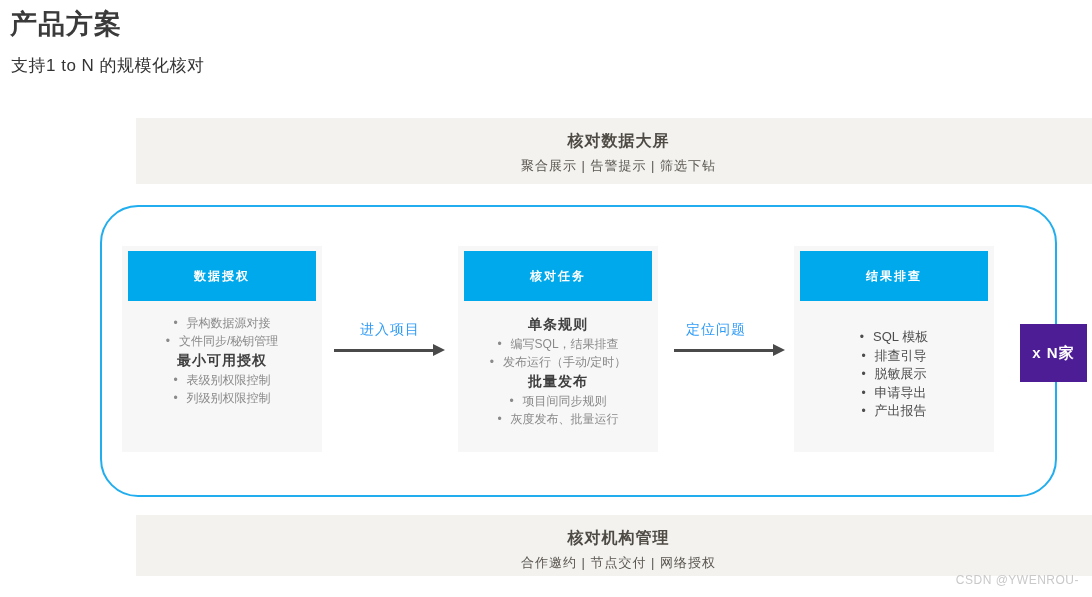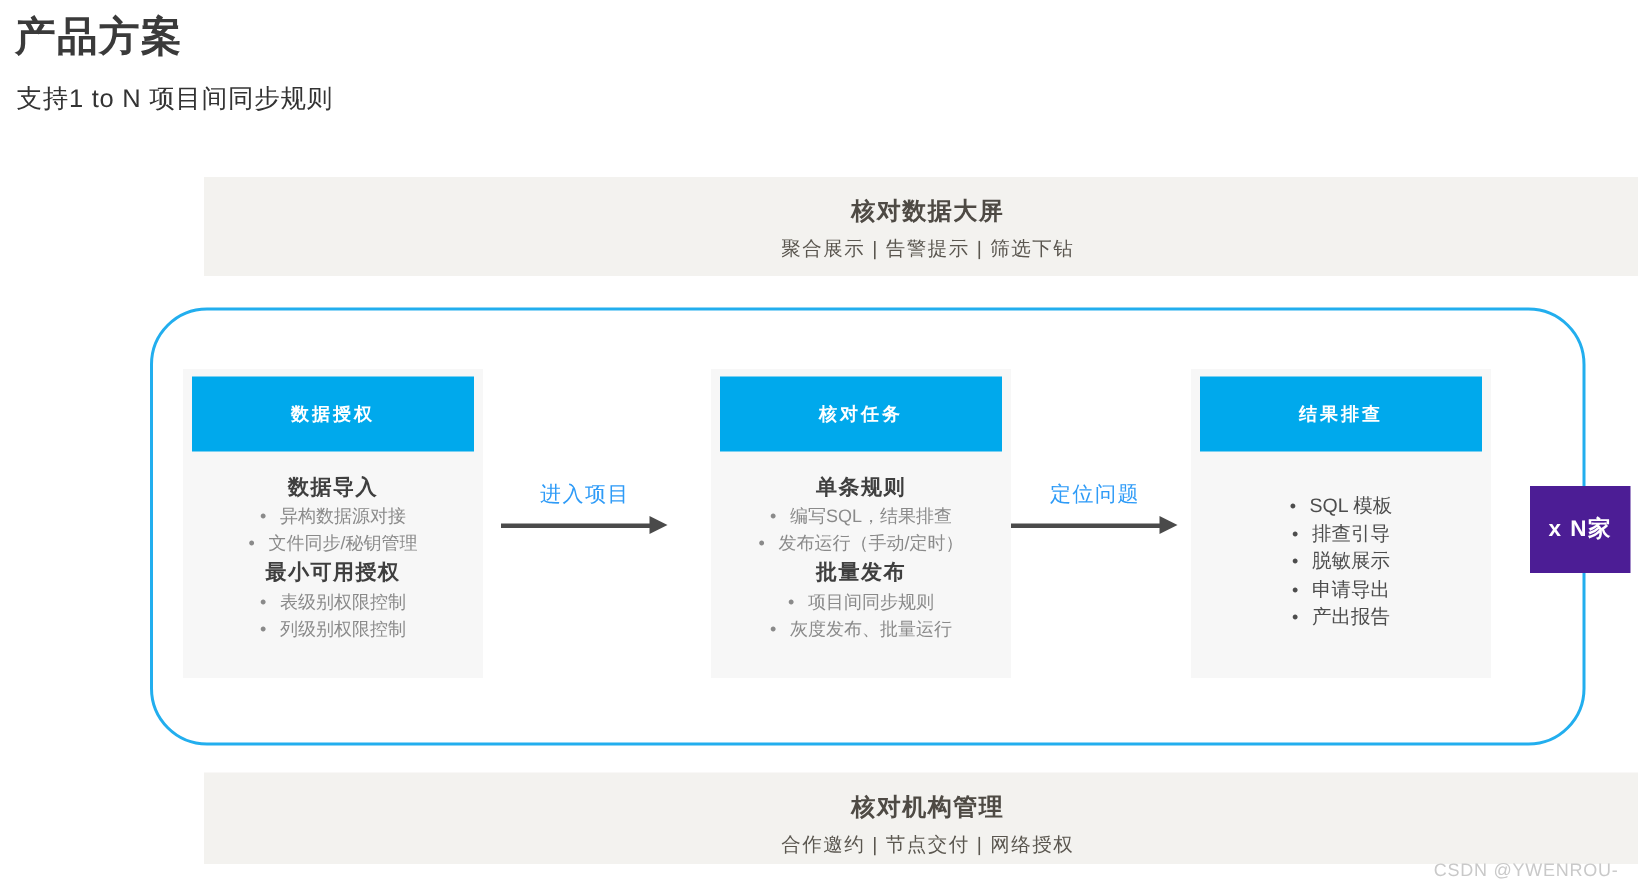--- a/index.html
+++ b/index.html
@@ -30,21 +30,21 @@
   }
   .flow-frame{
     position:absolute;left:100px;top:205px;width:953px;height:288px;
     border:2.5px solid #22aeee;border-radius:38px;background:transparent;
   }
   .stage-card{
     position:absolute;top:246px;width:200px;height:206px;
     background:#f7f7f7;
   }
   .stage-card.s0{left:122px;}
-  .stage-card.s1{left:474px;}
+  .stage-card.s1{left:458px;}
   .stage-card.s2{left:794px;}
   .stage-header{
     margin:5px 6px 0 6px;height:50px;line-height:50px;
     background:#00a9ec;color:#ffffff;text-align:center;
     font-size:12px;font-weight:bold;letter-spacing:2px;
   }
   .card-body{padding-top:13px;text-align:center;}
   .card-body.loose{padding-top:27px;}
   .section-heading{
     font-size:14px;font-weight:bold;color:#3f3f3f;line-height:21px;letter-spacing:1px;
@@ -57,21 +57,21 @@
   .bullet-line .dot{
     font-size:12px;margin-right:9px;color:#8a8a8a;
   }
   .card-body.loose .bullet-line{font-size:13px;color:#4d4d4d;line-height:18.5px;}
   .card-body.loose .bullet-line .dot{color:#4d4d4d;}
   .arrow-label{
     position:absolute;top:321px;width:136px;text-align:center;
     font-size:14px;color:#2e9bf7;letter-spacing:1px;
   }
   .arrow-label.a0{left:322px;}
-  .arrow-label.a1{left:662px;}
+  .arrow-label.a1{left:648px;}
   .arrow-shaft{
     position:absolute;top:349px;width:100px;height:2.5px;background:#4a4a4a;
   }
   .arrow-shaft.a0{left:334px;}
   .arrow-shaft.a1{left:674px;}
   .arrow-head{
     position:absolute;top:344px;width:0;height:0;
     border-top:6.5px solid transparent;border-bottom:6.5px solid transparent;
     border-left:12px solid #4a4a4a;
   }
@@ -84,33 +84,32 @@
   }
   .watermark{
     position:absolute;right:13px;top:573px;
     font-size:12px;color:#c9c9c9;letter-spacing:0.5px;
   }
 </style>
 </head>
 <body>
 
 <div class="page-title">产品方案</div>
-<div class="page-subtitle">支持1 to N 项目间同步规则</div>
+<div class="page-subtitle">支持1 to N 的规模化核对</div>
 
 <div class="banner top">
   <div class="banner-title">核对数据大屏</div>
   <div class="banner-sub">聚合展示 | 告警提示 | 筛选下钻</div>
 </div>
 
 <div class="flow-frame"></div>
 
 <div class="stage-card s0">
   <div class="stage-header">数据授权</div>
   <div class="card-body">
-    <div class="section-heading">数据导入</div>
     <div class="bullet-line">
         <span class="dot">•</span>
         <span>异构数据源对接</span>
       </div>
     <div class="bullet-line">
         <span class="dot">•</span>
         <span>文件同步/秘钥管理</span>
       </div>
     <div class="section-heading second">最小可用授权</div>
     <div class="bullet-line">

